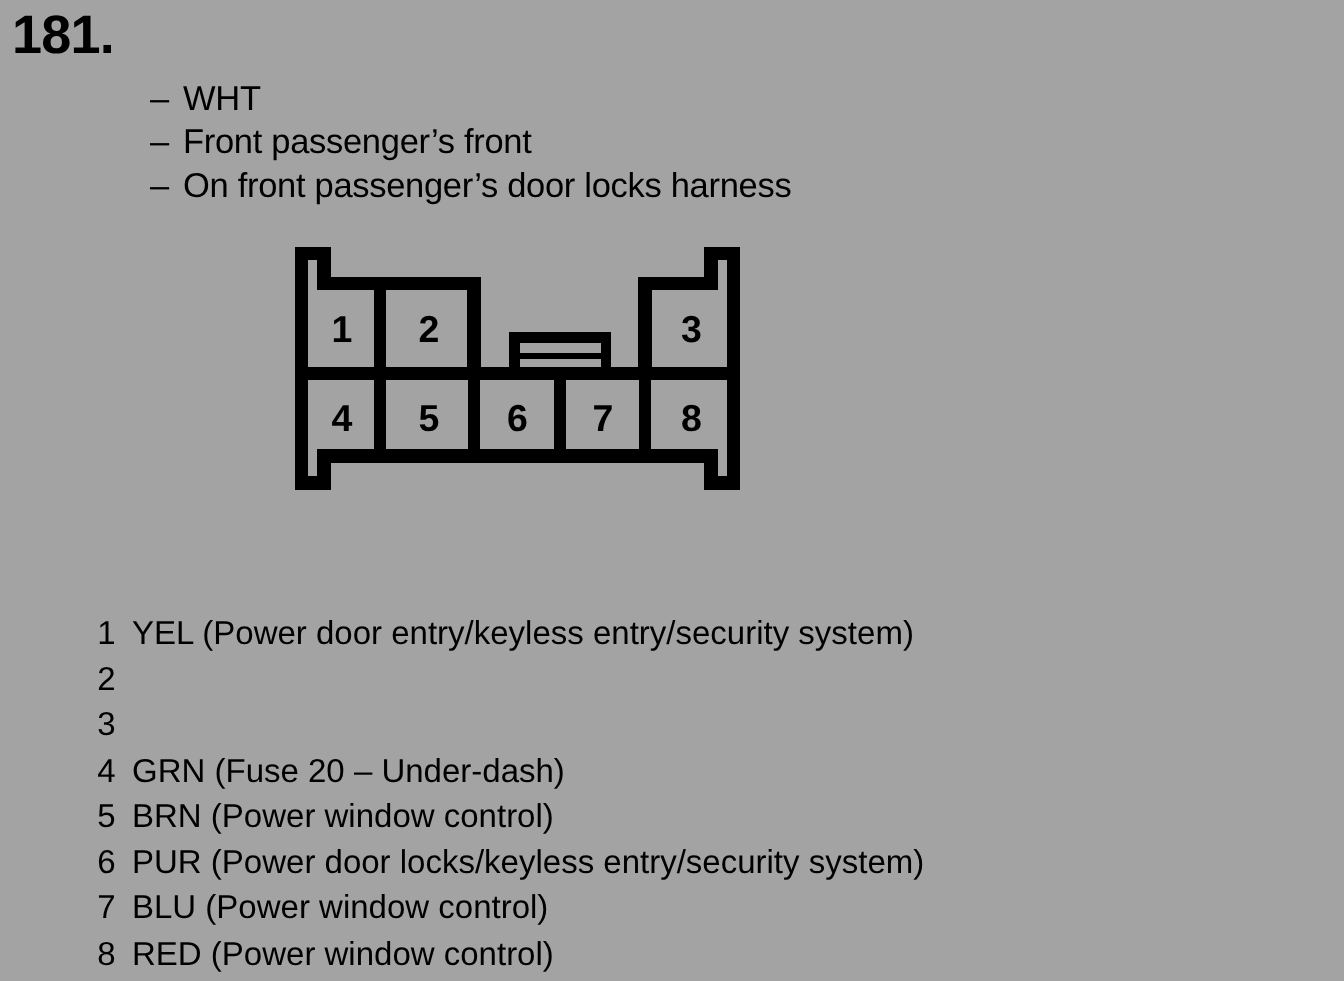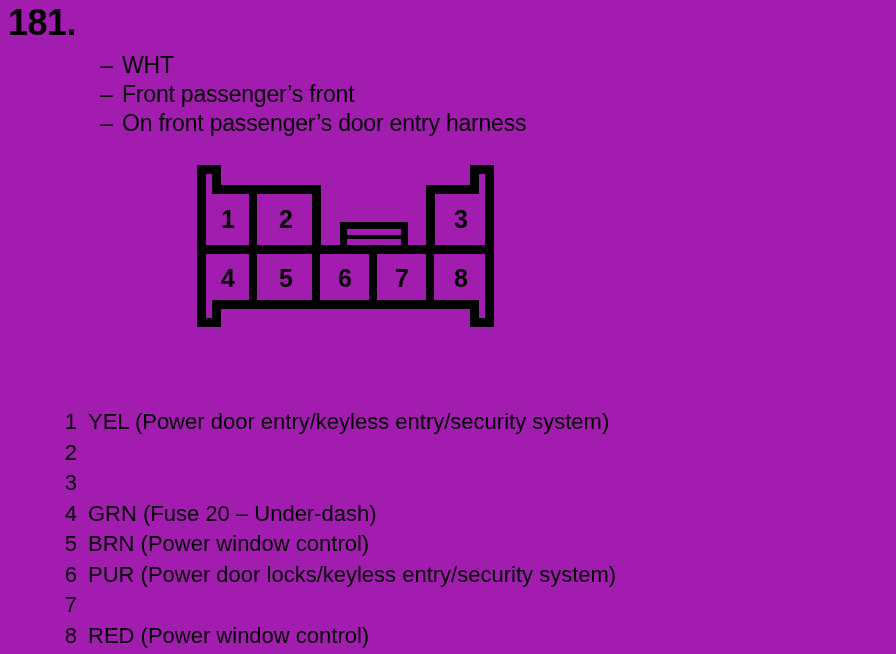--- a/index.html
+++ b/index.html
@@ -4,21 +4,21 @@
 <style>
   html, body {
     margin: 0;
     padding: 0;
     background: #ffffff;
   }
   .page {
     position: relative;
     width: 896px;
     height: 654px;
-    background: #a21caf;
+    background: #a3a3a3;
     color: #000000;
     font-family: "Liberation Sans", sans-serif;
     overflow: hidden;
   }
 
   
   .title-row {
     position: absolute;
     left: 8px;
     top: 2px;
@@ -92,21 +92,21 @@
     <div class="bullet-row">
       <span class="dash">–</span>
       <span>WHT</span>
     </div>
     <div class="bullet-row">
       <span class="dash">–</span>
       <span>Front passenger’s front</span>
     </div>
     <div class="bullet-row">
       <span class="dash">–</span>
-      <span>On front passenger’s door entry harness</span>
+      <span>On front passenger’s door locks harness</span>
     </div>
   </div>
 
   <svg class="connector-svg" viewBox="170 148 360 198" shape-rendering="crispEdges">
 
     <path stroke-width="9" d="M 201,169 H 216 V 189 H 316 V 249 H 430 V 189 H 474 V 169 H 489 V 322 H 474 V 304 H 216 V 322 H 201 Z"></path>
 
     <path stroke-width="9" d="M 201,249 H 489"></path>
 
     <path stroke-width="8" d="M 253,189 V 304 M 316,249 V 304 M 373,249 V 304 M 430,249 V 304"></path>
@@ -142,20 +142,21 @@
     <div class="pin-row">
       <span class="pin-no">5</span>
       <span class="pin-desc">BRN (Power window control)</span>
     </div>
     <div class="pin-row">
       <span class="pin-no">6</span>
       <span class="pin-desc">PUR (Power door locks/keyless entry/security system)</span>
     </div>
     <div class="pin-row">
       <span class="pin-no">7</span>
+      <span class="pin-desc">BLU (Power window control)</span>
     </div>
     <div class="pin-row">
       <span class="pin-no">8</span>
       <span class="pin-desc">RED (Power window control)</span>
     </div>
   </div>
 
 </div>
 
 </body></html>

